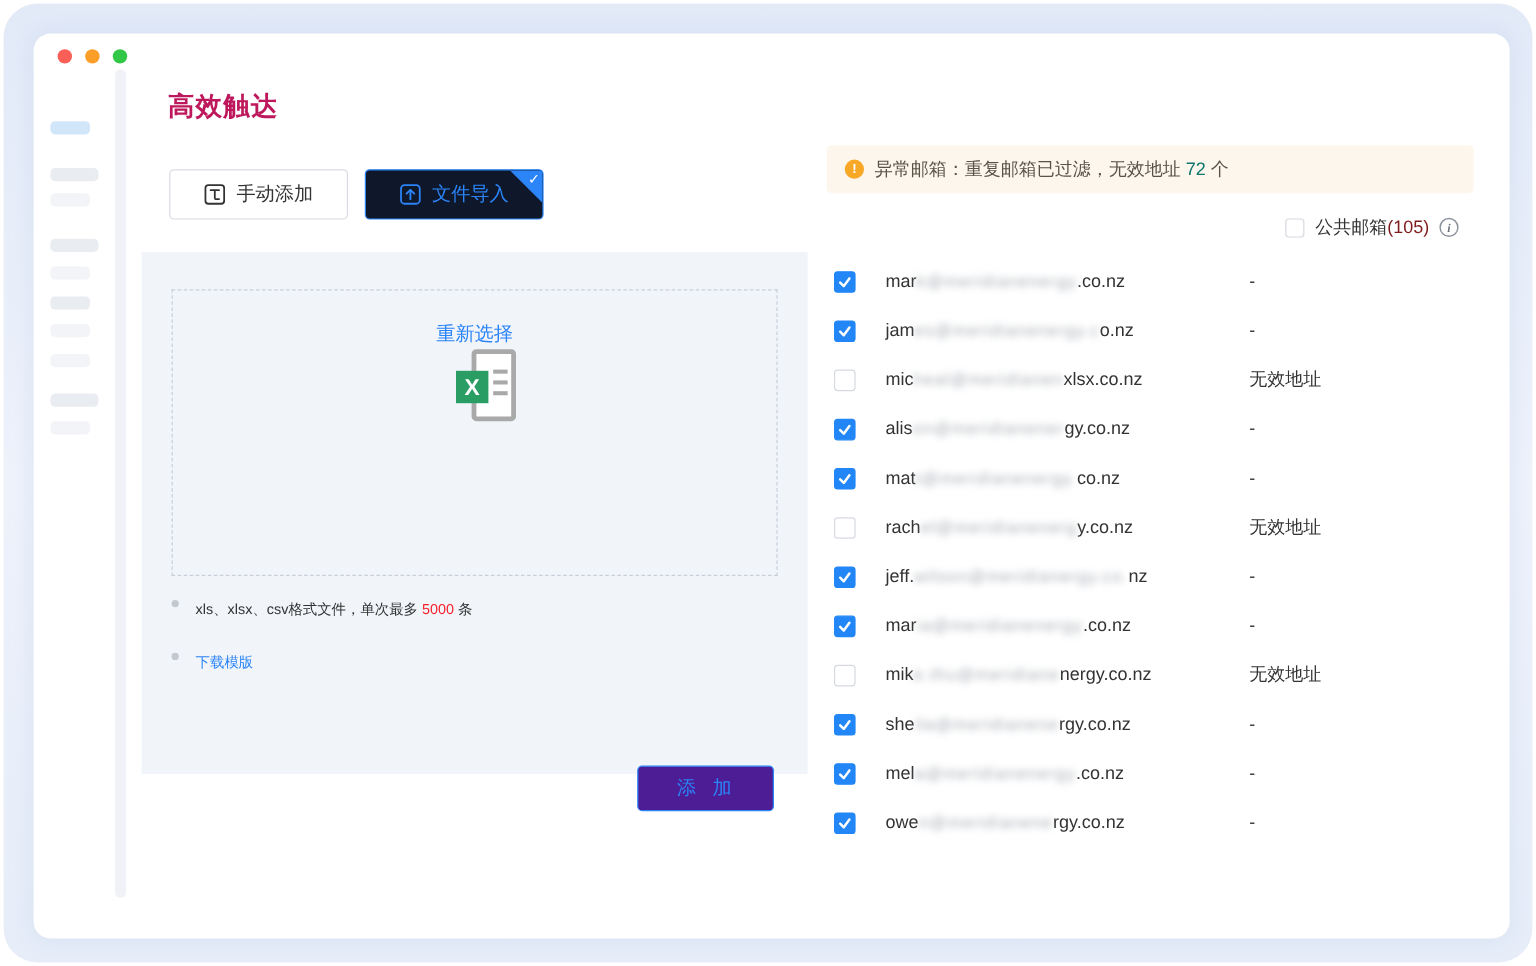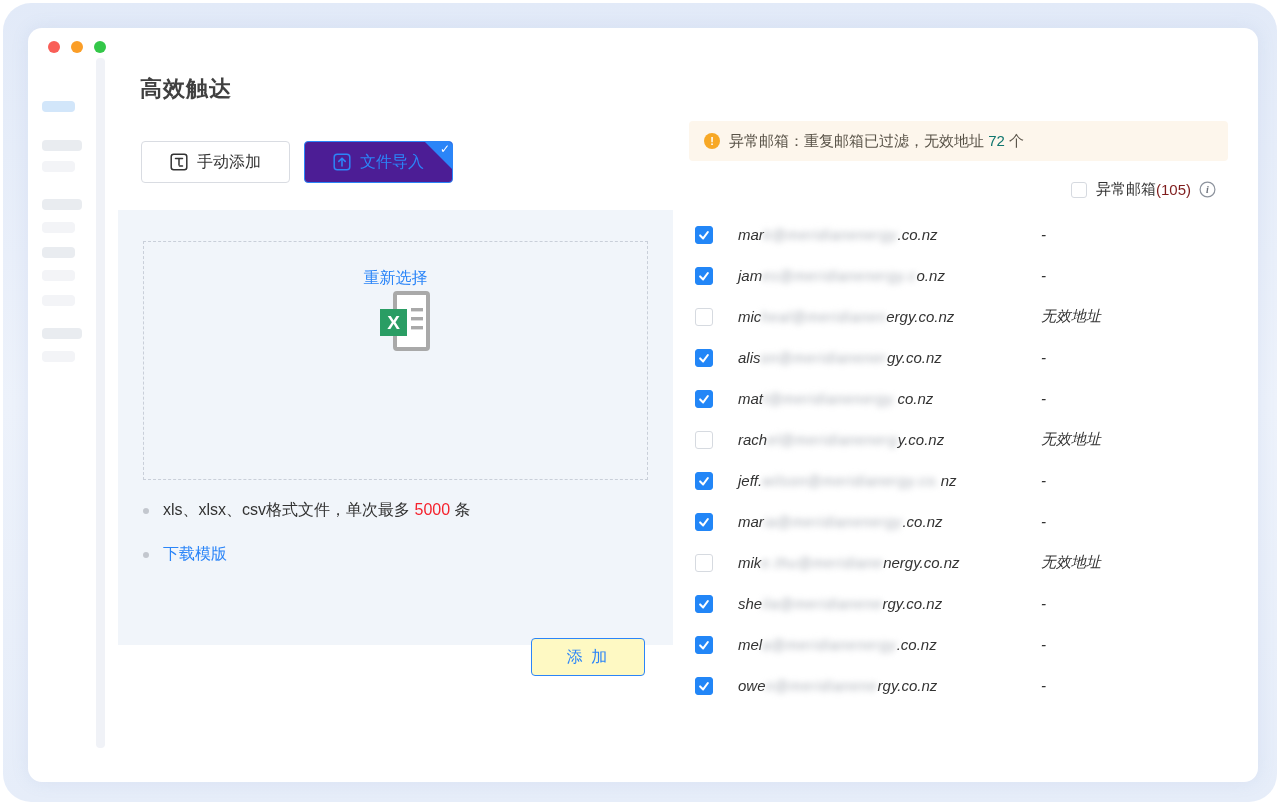--- a/index.html
+++ b/index.html
@@ -15,48 +15,48 @@
   .dot { width:12px; height:12px; border-radius:50%; }
   .dot.red{ background:#f95e57; } .dot.orange{ background:#fb9e27; } .dot.green{ background:#33c748; }
 
   
   .skel { position:absolute; left:14px; border-radius:4px; height:11px; }
   .skel.blue { background:#d2e6fa; width:33px; }
   .skel.dark { background:#e9ecf0; }
   .skel.lite { background:#f3f4f7; }
   .vdivider { position:absolute; left:68px; top:30px; width:9px; height:690px; background:#f0f2f7; border-radius:4px; }
 
-  .page-title { position:absolute; left:112px; top:46px; font-size:22px; font-weight:700; color:#404040; letter-spacing:1px; }
+  .page-title { position:absolute; left:112px; top:46px; font-size:22px; font-weight:700; color:#be185d; letter-spacing:1px; }
 
   
   .tabs { position:absolute; left:113px; top:113px; display:flex; gap:14px;text-align:center; }
   .tab { position:relative; width:149px; height:42px; background:#fff; border:1px solid #d9dce2;
     border-radius:4px; display:flex; align-items:center; justify-content:center; gap:9px;
     font-size:16px; color:#333; cursor:pointer; overflow:hidden; }
-  .tab.selected { border:1px solid #2b85f8; background:#4c1d95; color:#2b85f8; }
+  .tab.selected { border:1px solid #2b85f8; background:#0f172a; color:#2b85f8; }
   .tab .wedge { position:absolute; top:0; right:0; width:0; height:0;
     border-top:27px solid #2b85f8; border-left:27px solid transparent; }
   .tab .wedge-check { position:absolute; top:0px; right:2px; color:#fff; font-size:12px; font-weight:700; }
   .tab svg { display:block; }
 
   
   .upload-panel { position:absolute; left:90px; top:182px; width:555px; height:435px; background:#f1f5fa; }
   .dashed-box { position:absolute; left:25px; top:31px; width:505px; height:239px;
     border:1px dashed #c9cfd9; display:flex; flex-direction:column; align-items:center; }
   .file-name { margin-top:105px; font-size:15px; color:#333; }
   .reselect { margin-top:26px; font-size:16px; color:#2b85f8; cursor:pointer; }
-  .hint-row { position:absolute; left:25px; display:flex; align-items:center; font-size:16px; color:#333; }
+  .hint-row { position:absolute; left:25px; display:flex; align-items:flex-start; font-size:12px; color:#333; }
   .hint-row .bullet { width:6px; height:6px; border-radius:50%; background:#c3c7ce; margin-right:14px; flex:0 0 auto; }
   .hint-red { color:#f5222d; }
   .hint-link { color:#2b85f8; cursor:pointer; }
 
-  .add-btn { position:absolute; left:503px; top:610px; width:114px; height:38px; background:#fef9c3;
+  .add-btn { position:absolute; left:503px; top:610px; width:114px; height:38px; background:#4c1d95;
     border:1px solid #2b85f8; border-radius:4px; color:#2b85f8; font-size:16px;
     display:flex; align-items:center; justify-content:center; letter-spacing:2px; cursor:pointer;
-    font-family:Liberation Sans, sans-serif; }
+    font-family:Liberation Mono, monospace; }
 
   
   .alert { position:absolute; left:661px; top:93px; width:539px; height:40px; background:#fdf6ec;
     border-radius:4px; display:flex; align-items:center; padding-left:15px; font-size:15px; color:#585247; }
   .alert-icon { width:16px; height:16px; border-radius:50%; background:#f7a826; color:#fff;
     display:flex; align-items:center; justify-content:center; font-size:11px; font-weight:700; margin-right:9px; flex:0 0 auto; }
   .alert .red { color:#0f766e; }
 
   .public-row { position:absolute; top:152px; right:42px; display:flex; align-items:center; font-size:15px; color:#333; }
   .public-row .cbx { margin-right:9px; }
@@ -69,21 +69,21 @@
   .cbx.checked { background:#2286f7; border-color:#2286f7; }
   .public-row .cbx { width:16px; height:16px; }
 
   
   .mail-list { position:absolute; left:661px; top:186px; width:539px; }
   .mail-row { height:41px; display:flex; align-items:center; }
   .mail-row .cbx { margin-left:6px; }
   .mail-addr { margin-left:25px; font-size:15px; color:#333; white-space:nowrap; }
   .masked { filter:blur(3px); color:#a9aeb6; font-size:14px; letter-spacing:1px; }
   .mail-status { position:absolute; left:352px; font-size:15px; color:#333; }
-  .mail-row { position:relative;font-style:italic; }
+  .mail-row { position:relative; }
 </style>
 </head>
 <body>
 
 <div class="frame">
   <div class="card">
 
     <div class="traffic">
       <div class="dot red"></div>
       <div class="dot orange"></div>
@@ -155,21 +155,21 @@
 
     <div class="alert">
       <span class="alert-icon">!</span>
       <span>
         <span>异常邮箱：重复邮箱已过滤，无效地址 </span><span class="red">72</span><span> 个</span>
       </span>
     </div>
 
     <div class="public-row">
       <span class="cbx"></span>
-      <span>异常邮箱</span>
+      <span>公共邮箱</span>
       <span class="public-count">(105)</span>
       <svg class="info-i" width="17" height="17" viewBox="0 0 17 17">
         <circle cx="8.5" cy="8.5" r="7.4" fill="none" stroke="#8d939d" stroke-width="1.2"></circle>
         <text x="8.5" y="12.2" text-anchor="middle" font-size="10" fill="#6d727b" font-family="Liberation Serif, serif" font-style="italic" font-weight="bold">i</text>
       </svg>
     </div>
 
     <div class="mail-list">
   <div class="mail-row">
     <span class="cbx checked">
@@ -193,21 +193,21 @@
       <span class="pfx">jam</span><span class="masked">es@meridianenergy.c</span><span class="sfx">o.nz</span>
     </span>
     <span class="mail-status">-</span>
   </div>
 
   <div class="mail-row">
     <span class="cbx">
       
     </span>
     <span class="mail-addr">
-      <span class="pfx">mic</span><span class="masked">heal@meridianen</span><span class="sfx">ergy.co.nz</span>
+      <span class="pfx">mic</span><span class="masked">heal@meridianen</span><span class="sfx">xlsx.co.nz</span>
     </span>
     <span class="mail-status">无效地址</span>
   </div>
 
   <div class="mail-row">
     <span class="cbx checked">
       <svg width="12" height="12" viewBox="0 0 14 14" style="display: block;">
         <polyline points="2.5,7.5 6,11 11.5,3.5" fill="none" stroke="#fff" stroke-width="2.4" stroke-linecap="round" stroke-linejoin="round"></polyline>
       </svg>
     </span>

